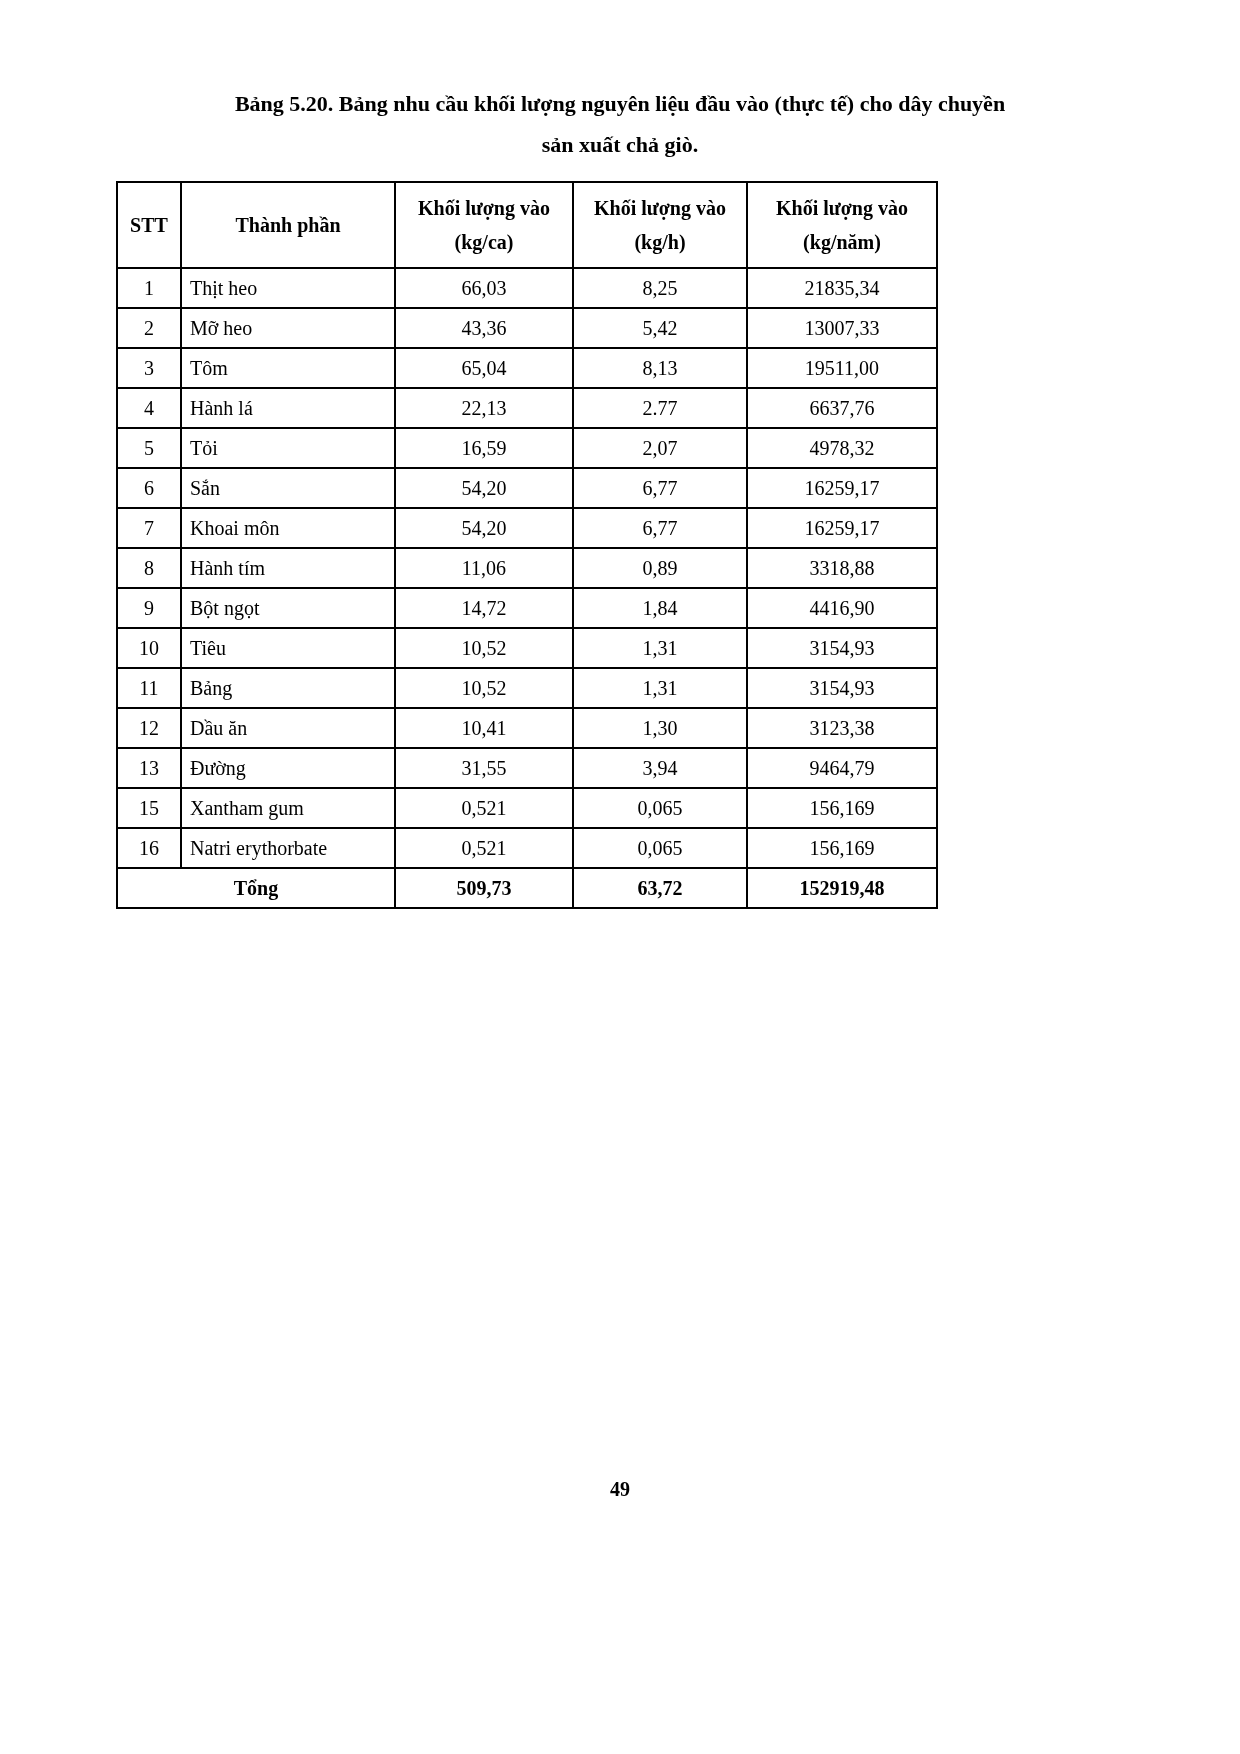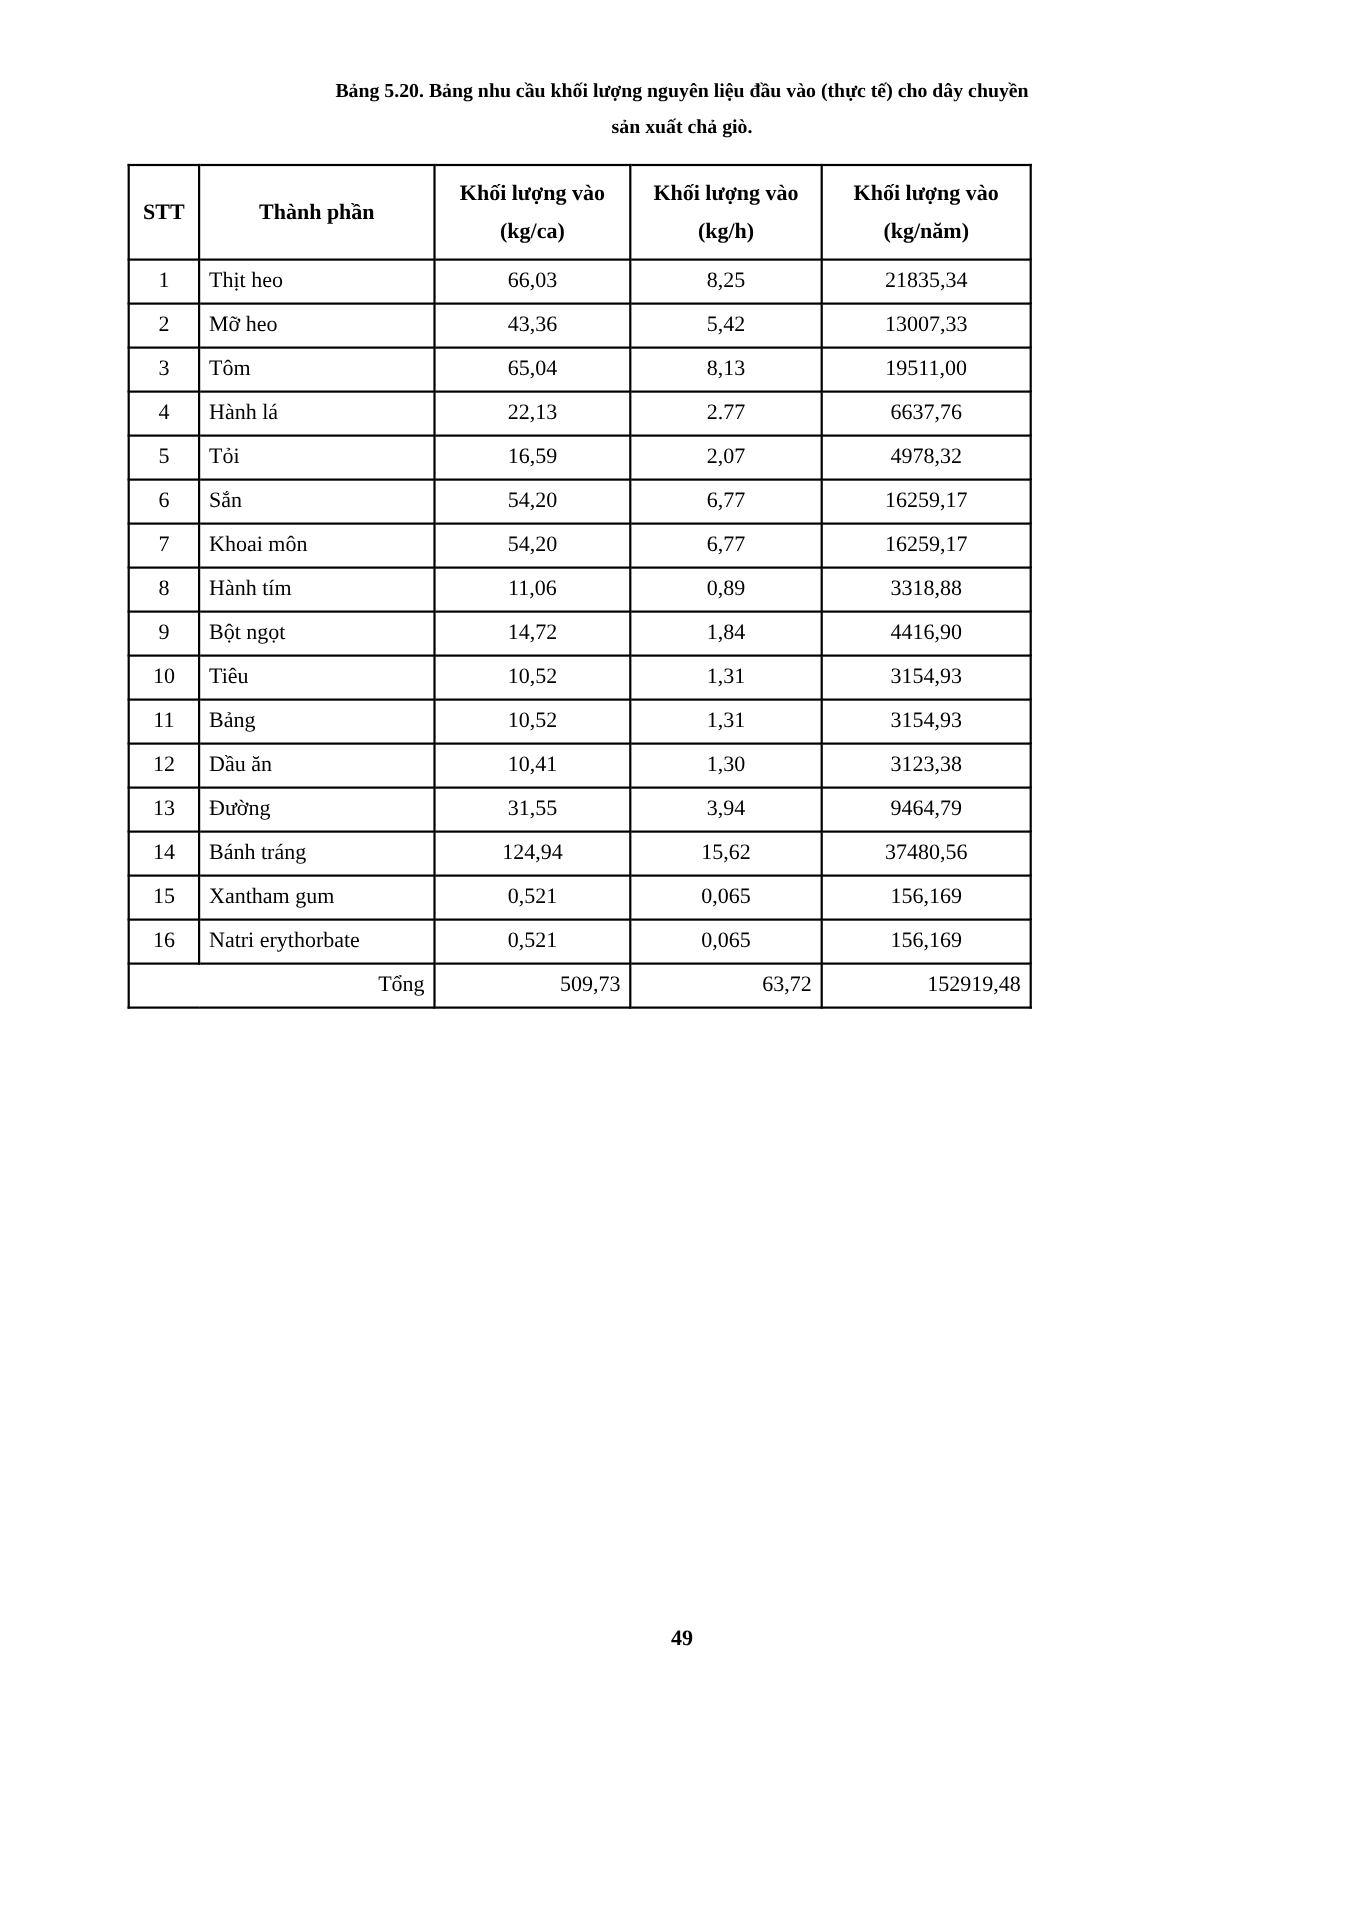--- a/index.html
+++ b/index.html
@@ -8,24 +8,24 @@
     background: #ffffff;
   }
   body {
     width: 1240px;
     height: 1754px;
     position: relative;
     font-family: "Liberation Serif", "DejaVu Serif", serif;
     color: #000000;
   }
   .doc-title {
-    padding-top: 66px;
-    text-align: center;
-    font-weight: bold;
-    font-size: 18px;
+    padding-top: 84px;
+    text-align: center;
+    font-weight: bold;
+    font-size: 22px;
     line-height: 1.85;
   }
   .doc-title div {
     white-space: nowrap;
   }
   table.ingredients {
     border-collapse: collapse;
     table-layout: fixed;
     margin-left: 116px;
     margin-top: 16px;
@@ -51,22 +51,22 @@
   td.num {
     text-align: center;
     height: 26px;
   }
   td.name {
     text-align: left;
     padding-left: 12px;
     height: 26px;
   }
   tr.total-row td {
-    font-weight: normal;
-    text-align: right;
+    font-weight: bold;
+    text-align: center;
   }
   .page-number {
     position: absolute;
     top: 1478px;
     left: 0;
     width: 100%;
     text-align: center;
     font-size: 20px;
     font-weight: bold;
   }
@@ -196,27 +196,20 @@
         <td class="num">3123,38</td>
       </tr>
       <tr>
         <td class="num">13</td>
         <td class="name">Đường</td>
         <td class="num">31,55</td>
         <td class="num">3,94</td>
         <td class="num">9464,79</td>
       </tr>
       <tr>
-        <td class="num">14</td>
-        <td class="name">Bánh tráng</td>
-        <td class="num">124,94</td>
-        <td class="num">15,62</td>
-        <td class="num">37480,56</td>
-      </tr>
-      <tr>
         <td class="num">15</td>
         <td class="name">Xantham gum</td>
         <td class="num">0,521</td>
         <td class="num">0,065</td>
         <td class="num">156,169</td>
       </tr>
       <tr>
         <td class="num">16</td>
         <td class="name">Natri erythorbate</td>
         <td class="num">0,521</td>

